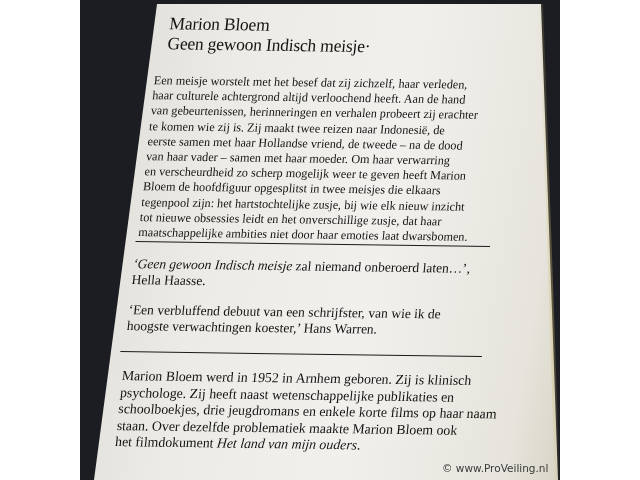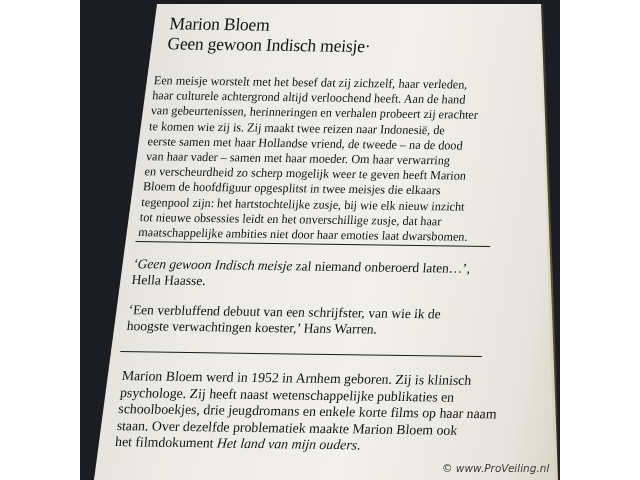--- a/index.html
+++ b/index.html
@@ -53,21 +53,20 @@
     .bio {
       position: absolute; left: 80px; top: 367px; width: 380px;
       font-size: 13.8px; line-height: 16.6px;
     }
     .bio .line { white-space: nowrap; display: block; }
     em { font-style: italic; }
     .watermark {
       position: absolute; left: 442px; top: 462px;
       font-family: "DejaVu Sans", sans-serif; font-size: 10.5px; color: #3a3a3a;
       white-space: nowrap;
-      font-style: italic;
     }
   </style>
 </head>
 <body>
 
 <div class="photo">
   <div class="cover"></div>
   <div class="spine-glint"></div>
 
   <div class="content">

